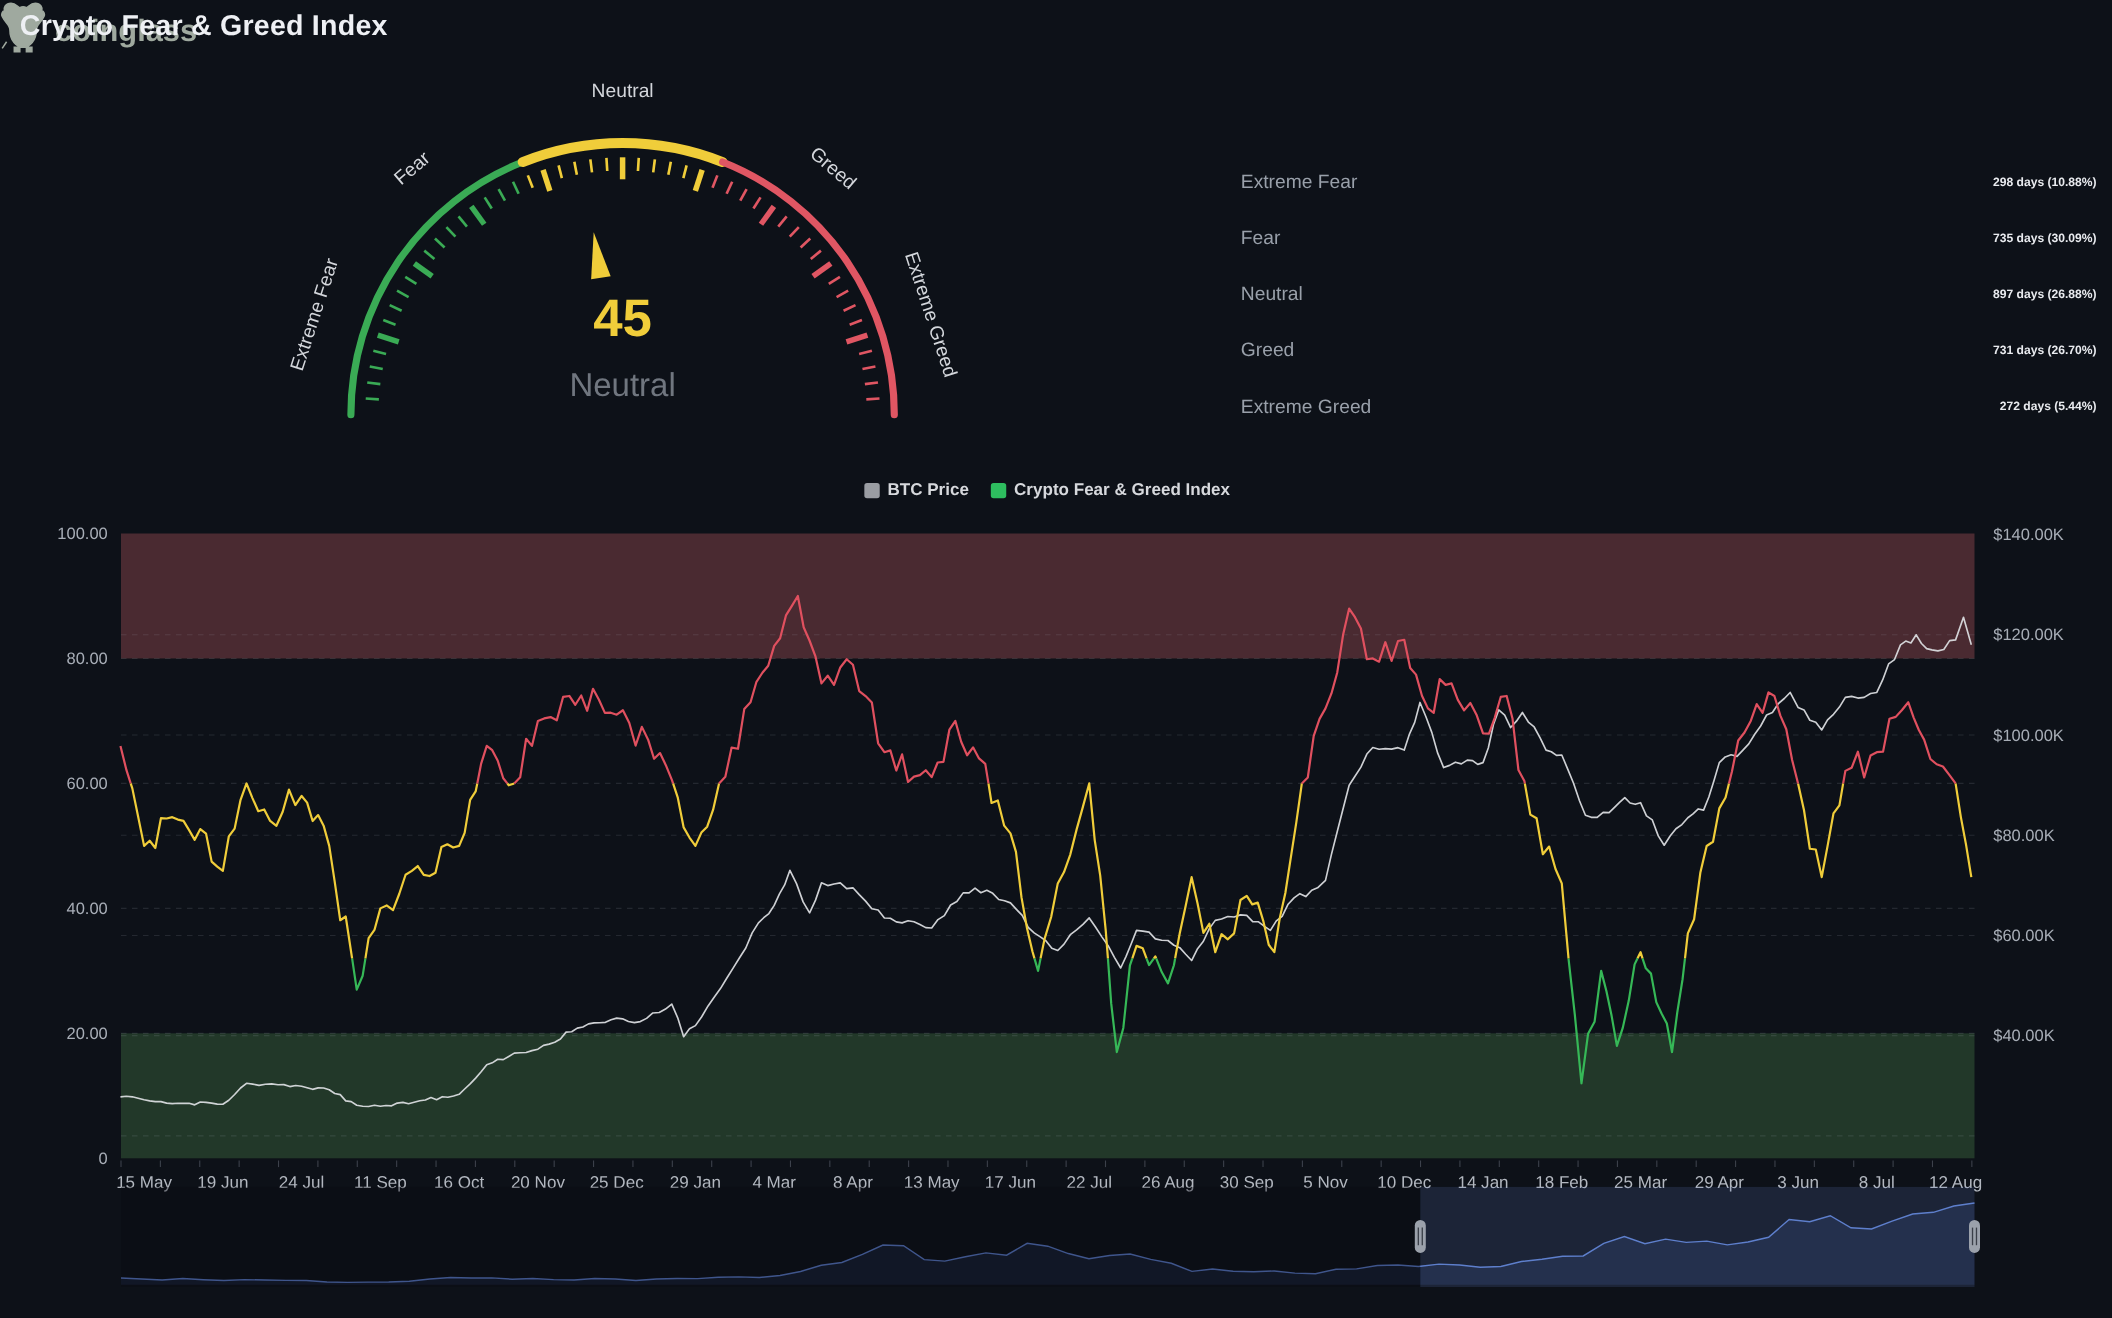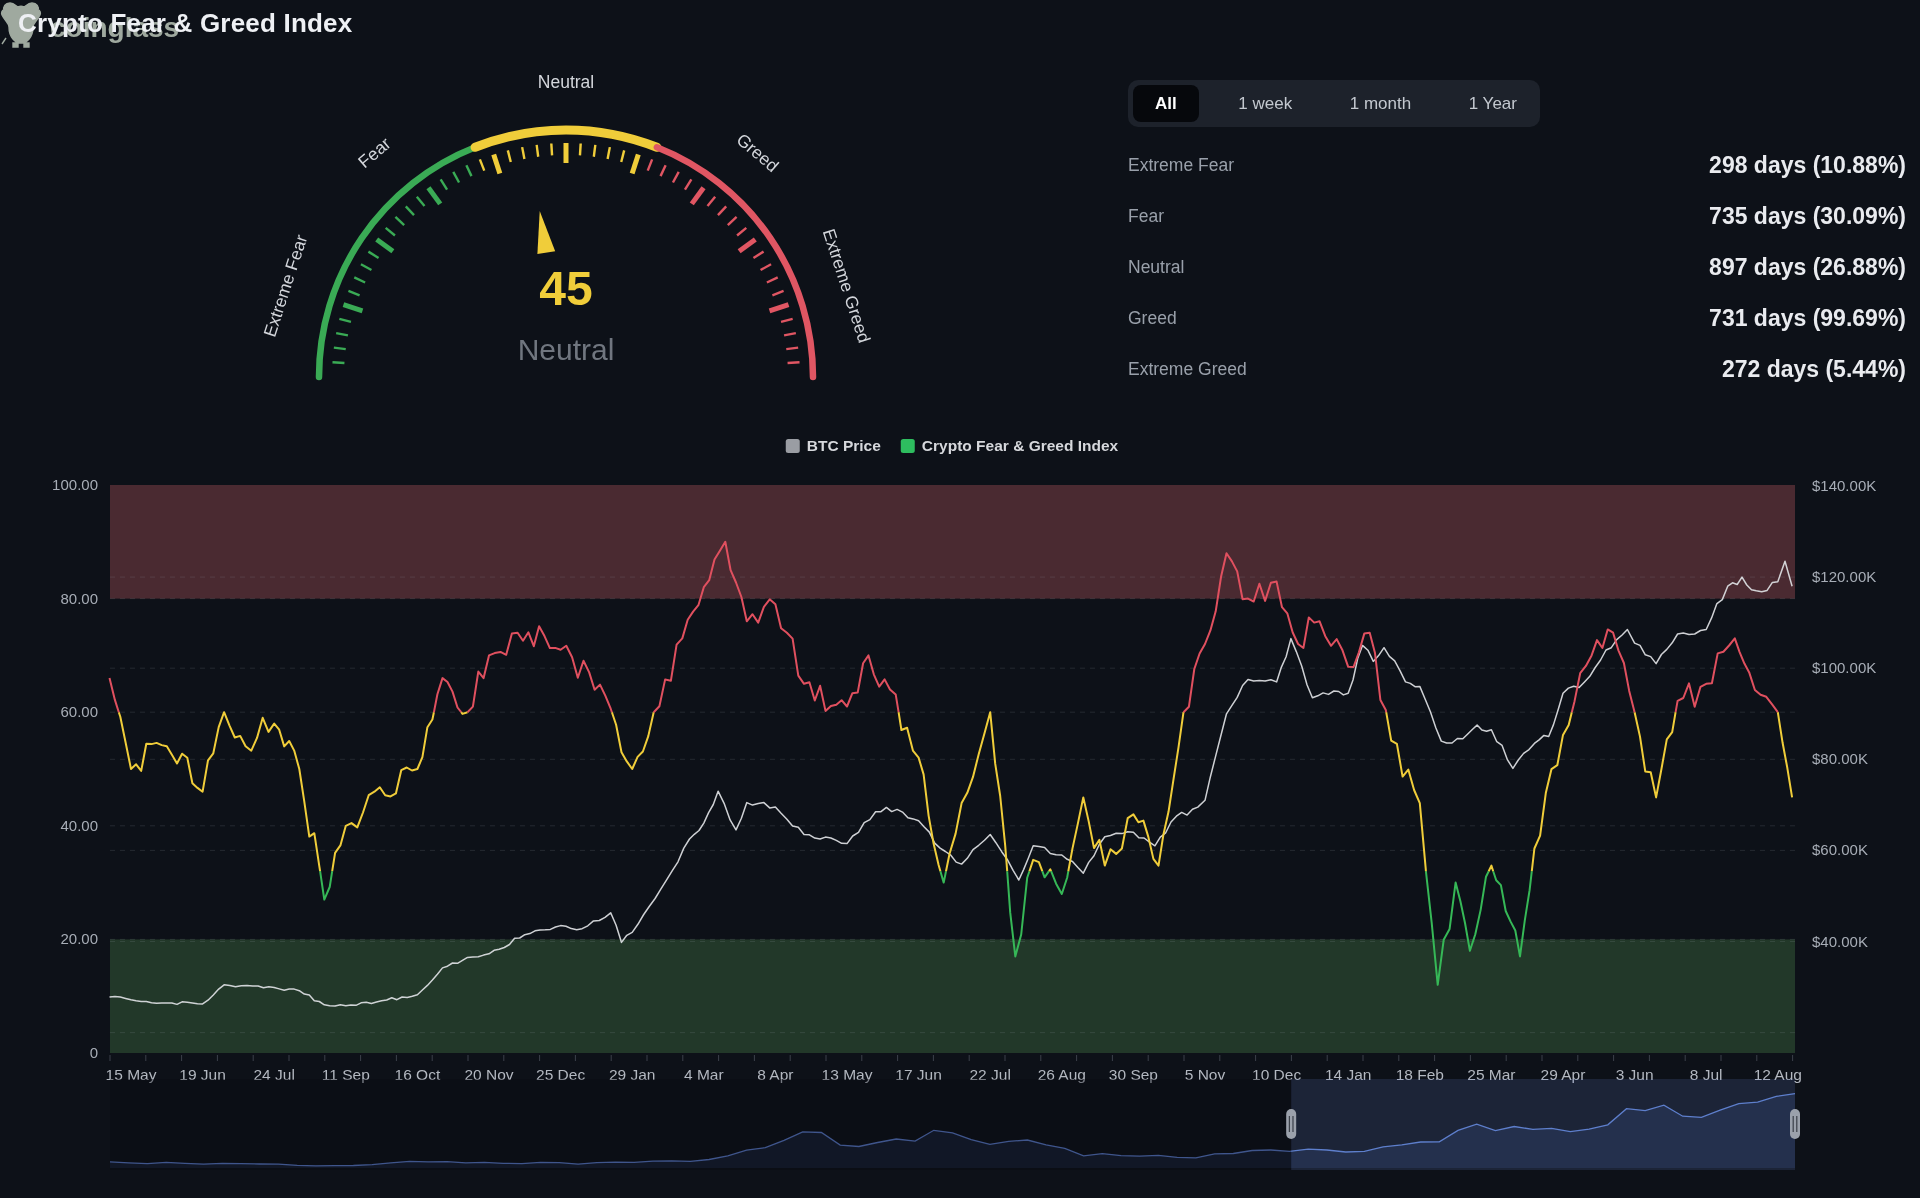--- a/index.html
+++ b/index.html
@@ -8,21 +8,21 @@
   #viz{position:absolute;left:0;top:0;}
   #viz text{font-family:"Liberation Sans",sans-serif;}
   .page-title{position:absolute;left:18px;top:8px;font-size:26px;font-weight:bold;color:#eef0f4;letter-spacing:.2px;}
   .tabbar{position:absolute;left:1128px;top:80px;width:412px;height:47px;background:#1d222b;border-radius:10px;
     display:flex;align-items:center;padding:0 5px;box-sizing:border-box;justify-content:space-between;}
   .tab{color:#c3c8cf;font-size:17px;padding:0 18px;height:37px;display:flex;align-items:center;border-radius:8px;cursor:pointer;}
   .tab.selected{background:#06080c;color:#ffffff;font-weight:bold;padding:0 22px;}
   .stats{position:absolute;left:1128px;top:140px;width:778px;}
   .stat-row{height:51px;display:flex;align-items:center;justify-content:space-between;}
   .stat-label{color:#99a0aa;font-size:17.5px;}
-  .stat-value{color:#e9ebef;font-size:23px;font-weight:bold;}
+  .stat-value{color:#e9ebef;font-size:11px;font-weight:bold;}
   .legend{position:absolute;left:952px;top:437px;transform:translateX(-50%);display:flex;gap:20px;align-items:center;justify-content:center;}
   .legend-item{display:flex;align-items:center;gap:7px;cursor:pointer;}
   .legend-swatch{width:14px;height:14px;border-radius:2.5px;display:inline-block;}
   .legend-label{color:#d6d8dc;font-size:15.5px;font-weight:bold;}
 </style>
 </head>
 <body>
 
 <div id="stage">
   <svg id="viz" width="1920" height="1198" viewBox="0 0 1920 1198">
@@ -200,43 +200,37 @@
       </g>
       <g>
         <rect x="1790" y="1109" width="10" height="30" rx="5" fill="#9ba1ab"></rect>
         <line x1="1793.2" y1="1116" x2="1793.2" y2="1132" stroke="#3a3f48" stroke-width="1.2"></line>
         <line x1="1796.8" y1="1116" x2="1796.8" y2="1132" stroke="#3a3f48" stroke-width="1.2"></line>
       </g>
     </svg>
 
   <div class="page-title">Crypto Fear &amp; Greed Index</div>
 
-  <div class="tabbar">
-    <div class="tab selected">All</div>
-    <div class="tab">1 week</div>
-    <div class="tab">1 month</div>
-    <div class="tab">1 Year</div>
-  </div>
 
   <div class="stats">
     <div class="stat-row">
       <span class="stat-label">Extreme Fear</span>
       <span class="stat-value">298 days (10.88%)</span>
     </div>
     <div class="stat-row">
       <span class="stat-label">Fear</span>
       <span class="stat-value">735 days (30.09%)</span>
     </div>
     <div class="stat-row">
       <span class="stat-label">Neutral</span>
       <span class="stat-value">897 days (26.88%)</span>
     </div>
     <div class="stat-row">
       <span class="stat-label">Greed</span>
-      <span class="stat-value">731 days (99.69%)</span>
+      <span class="stat-value">731 days (26.70%)</span>
     </div>
     <div class="stat-row">
       <span class="stat-label">Extreme Greed</span>
       <span class="stat-value">272 days (5.44%)</span>
     </div>
   </div>
 
   <div class="legend">
     <div class="legend-item">
       <span class="legend-swatch" style="background: rgb(154, 157, 163);"></span>

